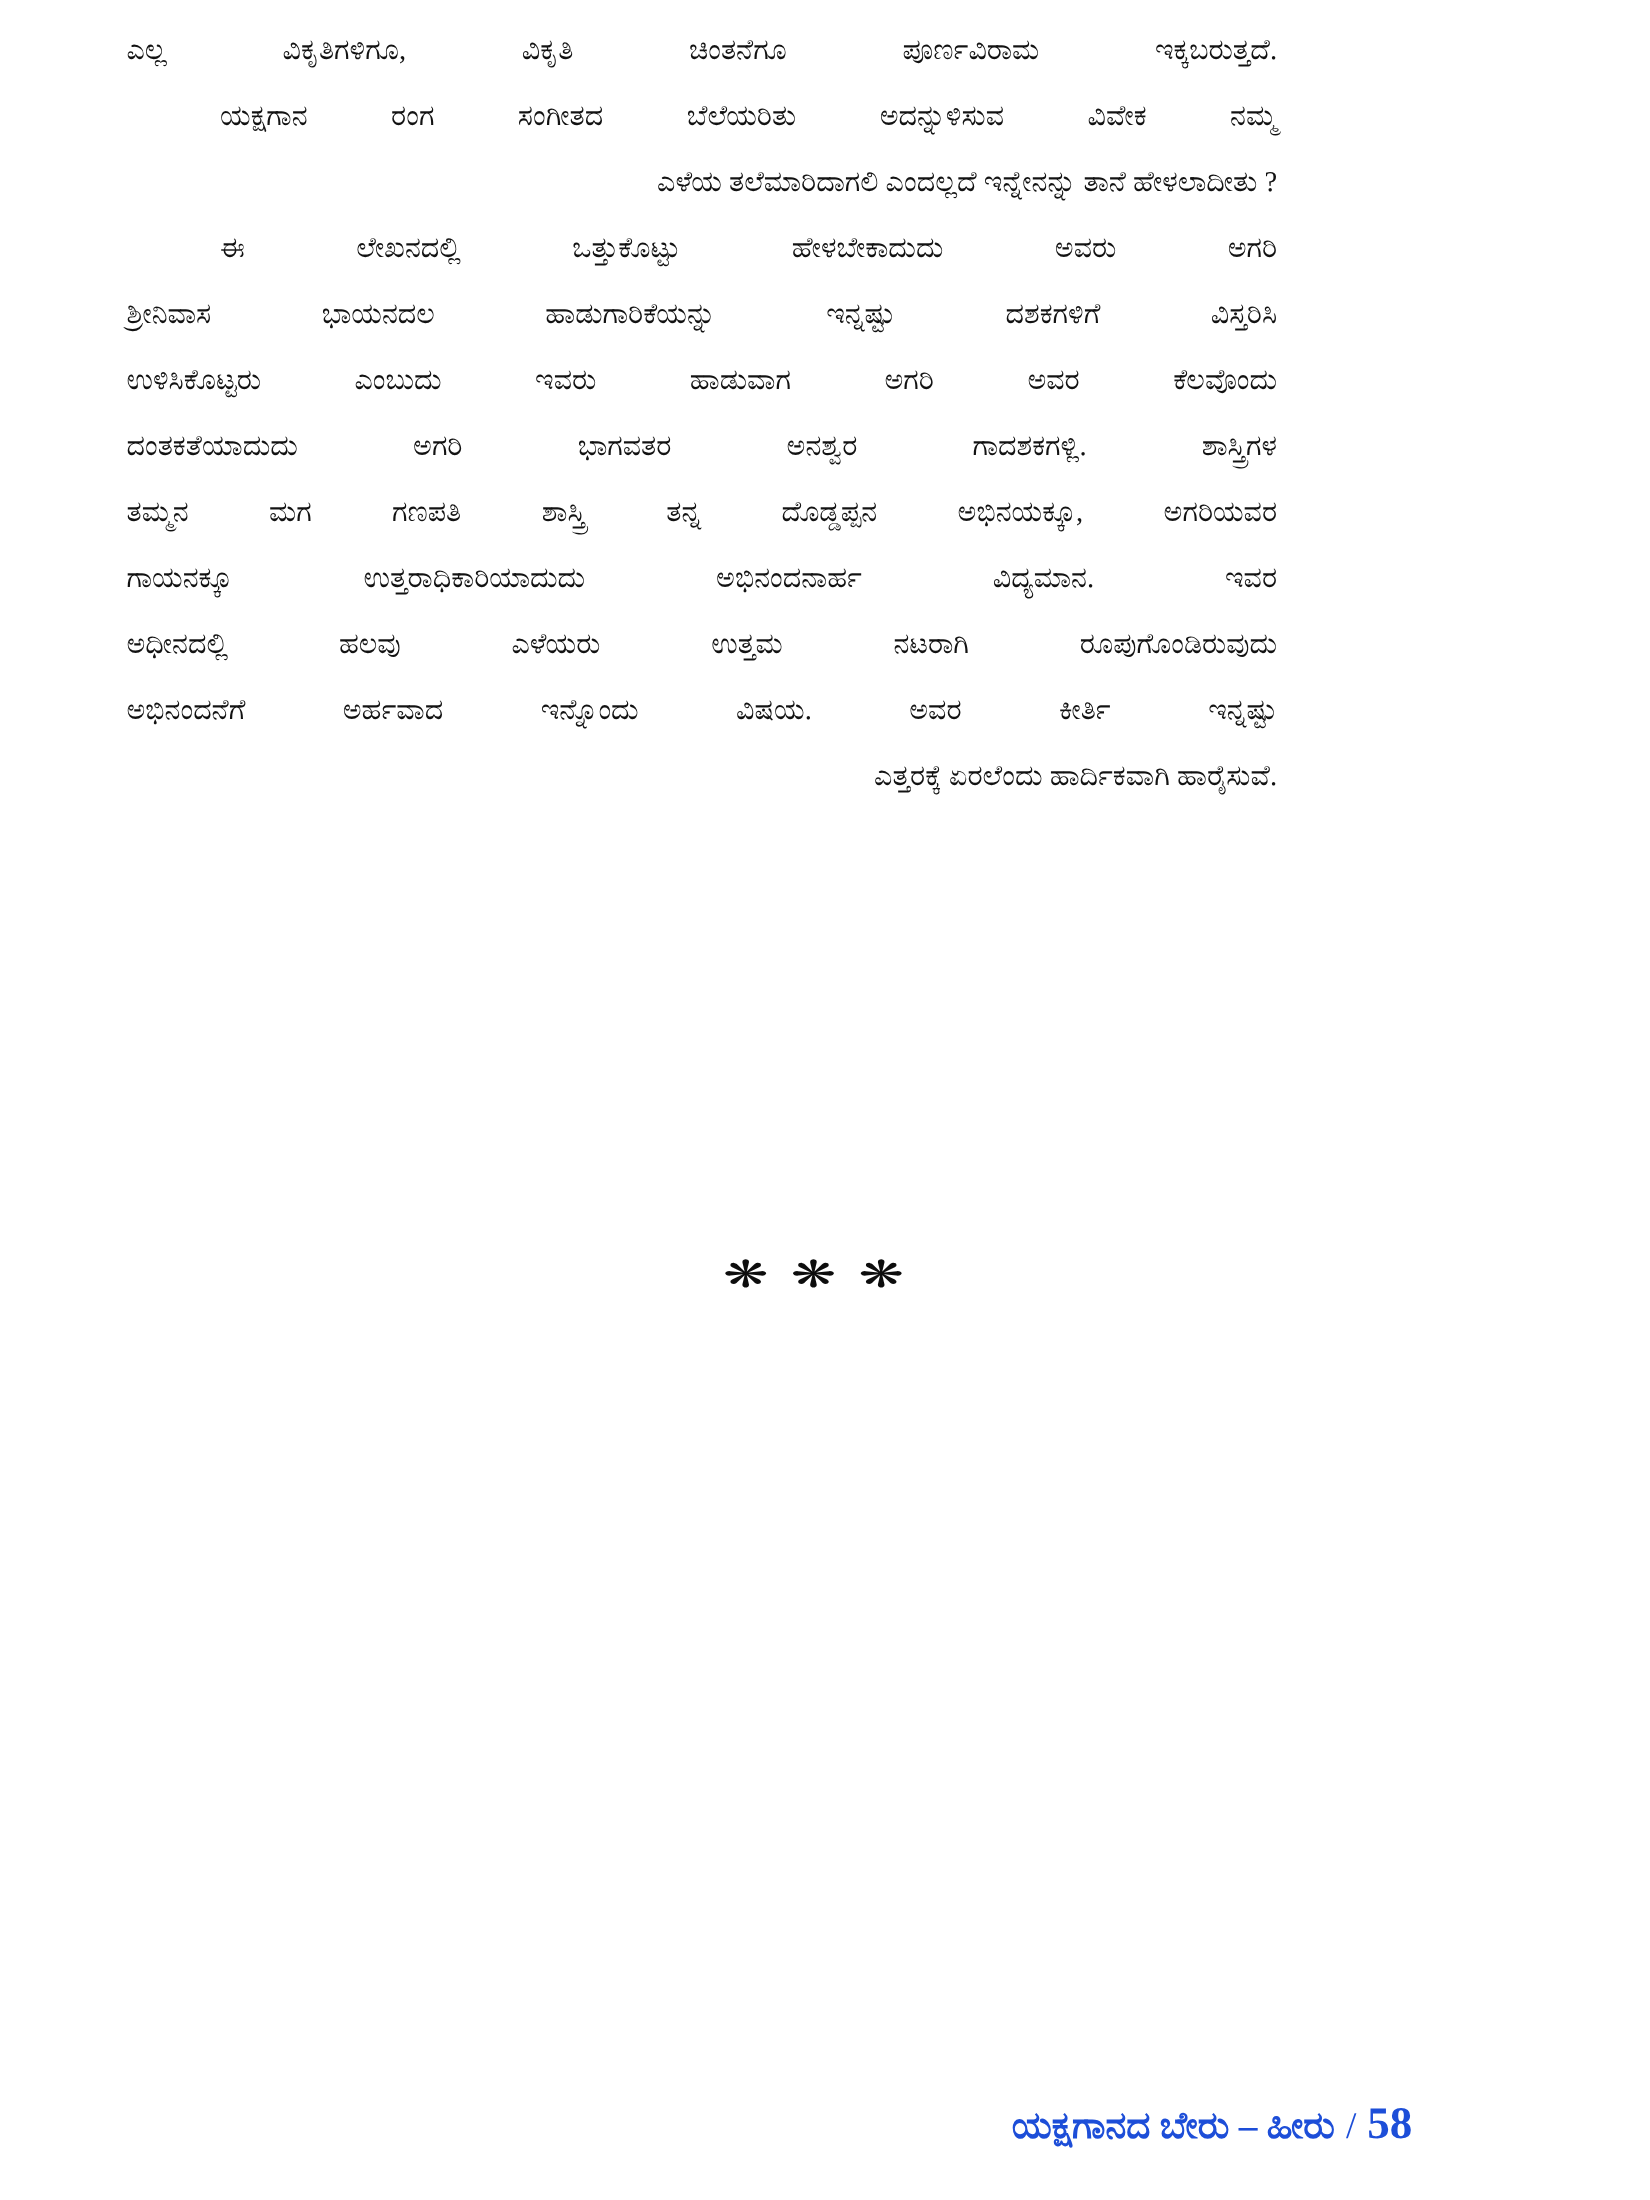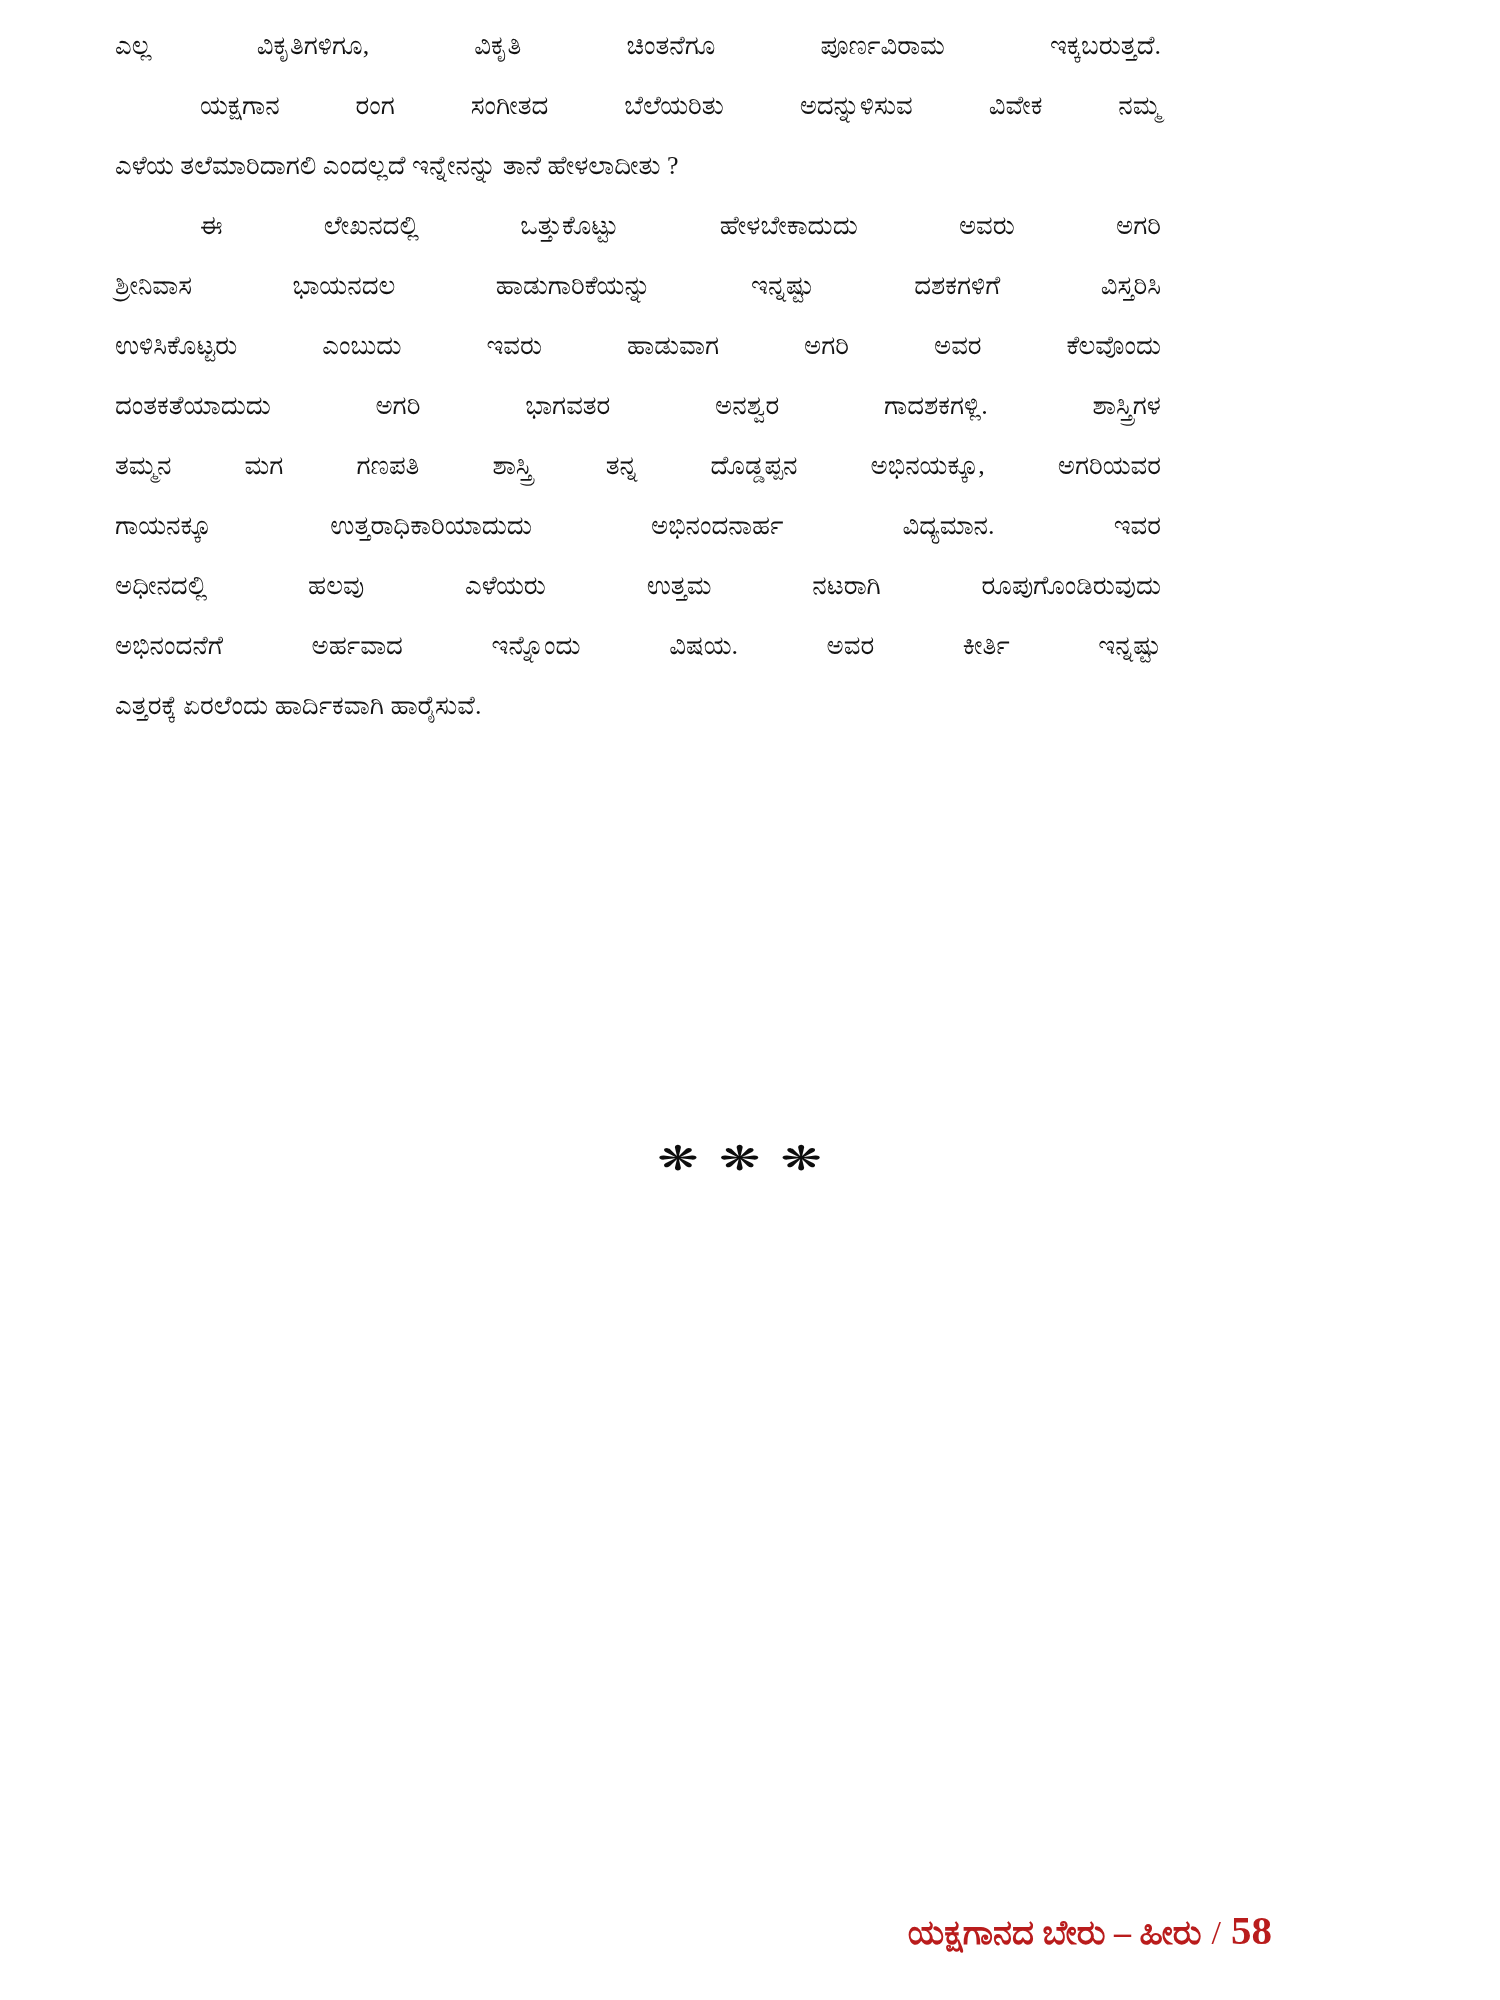--- a/index.html
+++ b/index.html
@@ -26,21 +26,21 @@
     top: 16px;
     width: 1046px;
     font-size: 26px;
     line-height: 60px;
     text-rendering: optimizeLegibility;
   }
   .paragraph { margin: 0; padding: 0; }
   .line {
     height: 60px;
     white-space: nowrap;
-    text-align: left;
+    text-align: right;
   }
   .line.just {
     white-space: normal;
     text-align: justify;
     text-align-last: justify;
   }
   .line.indent {
     text-indent: 85px;
   }
   .separator {
@@ -54,24 +54,24 @@
     color: #0d0d0d;
   }
   .separator .orn {
     display: inline-block;
     transform: scaleX(1.45);
     letter-spacing: 14px;
   }
   .footer {
     position: absolute;
     top: 1906px;
-    right: 228px;
+    right: 216px;
     font-size: 34px;
     font-weight: bold;
-    color: #b91c1c;
+    color: #1d4ed8;
     white-space: nowrap;
   }
   .footer .divider {
     padding: 0 10px;
     font-weight: normal;
   }
   .footer .pageno {
     font-size: 41px;
     font-weight: bold;
   }

